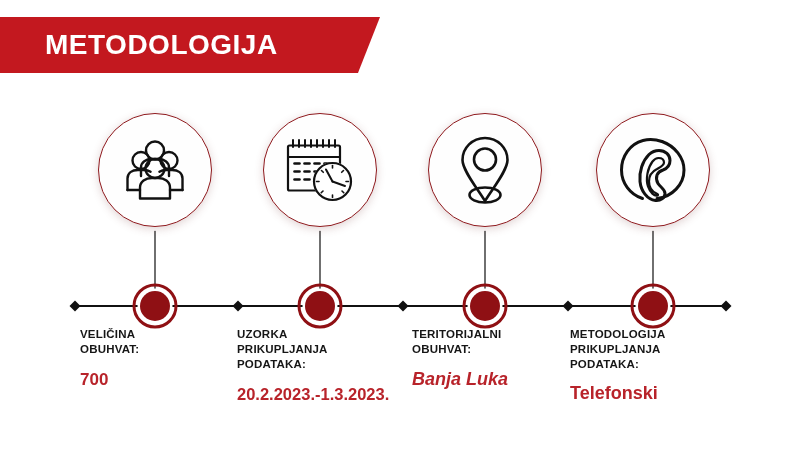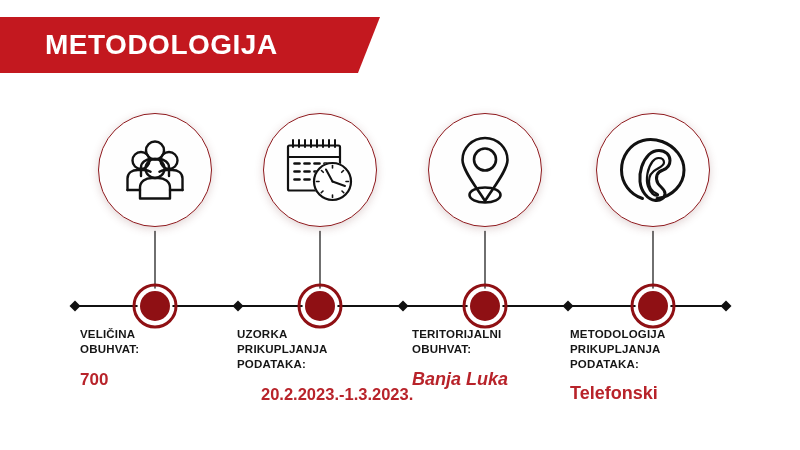--- a/index.html
+++ b/index.html
@@ -73,21 +73,21 @@
     line-height:19px;
     white-space:nowrap;
   }
   #label-0 { left:80px;  width:150px; }
   #label-1 { left:237px; width:166px; }
   #label-2 { left:412px; width:146px; }
   #label-3 { left:570px; width:166px; }
   #label-0 .label-value { font-size:17px; }
   #label-2 .label-value { font-size:18px;font-style:italic; }
   #label-3 .label-value { font-size:18px;margin-top:12px; }
-  #label-1 .label-value { font-size:16.5px;margin-left:24px; }
+  #label-1 .label-value { font-size:16.5px; }
 </style>
 </head>
 <body>
 
 <div id="banner">
   <span id="banner-title">METODOLOGIJA</span>
 </div>
 
 <svg id="timeline-svg" viewBox="0 0 800 240">
 

